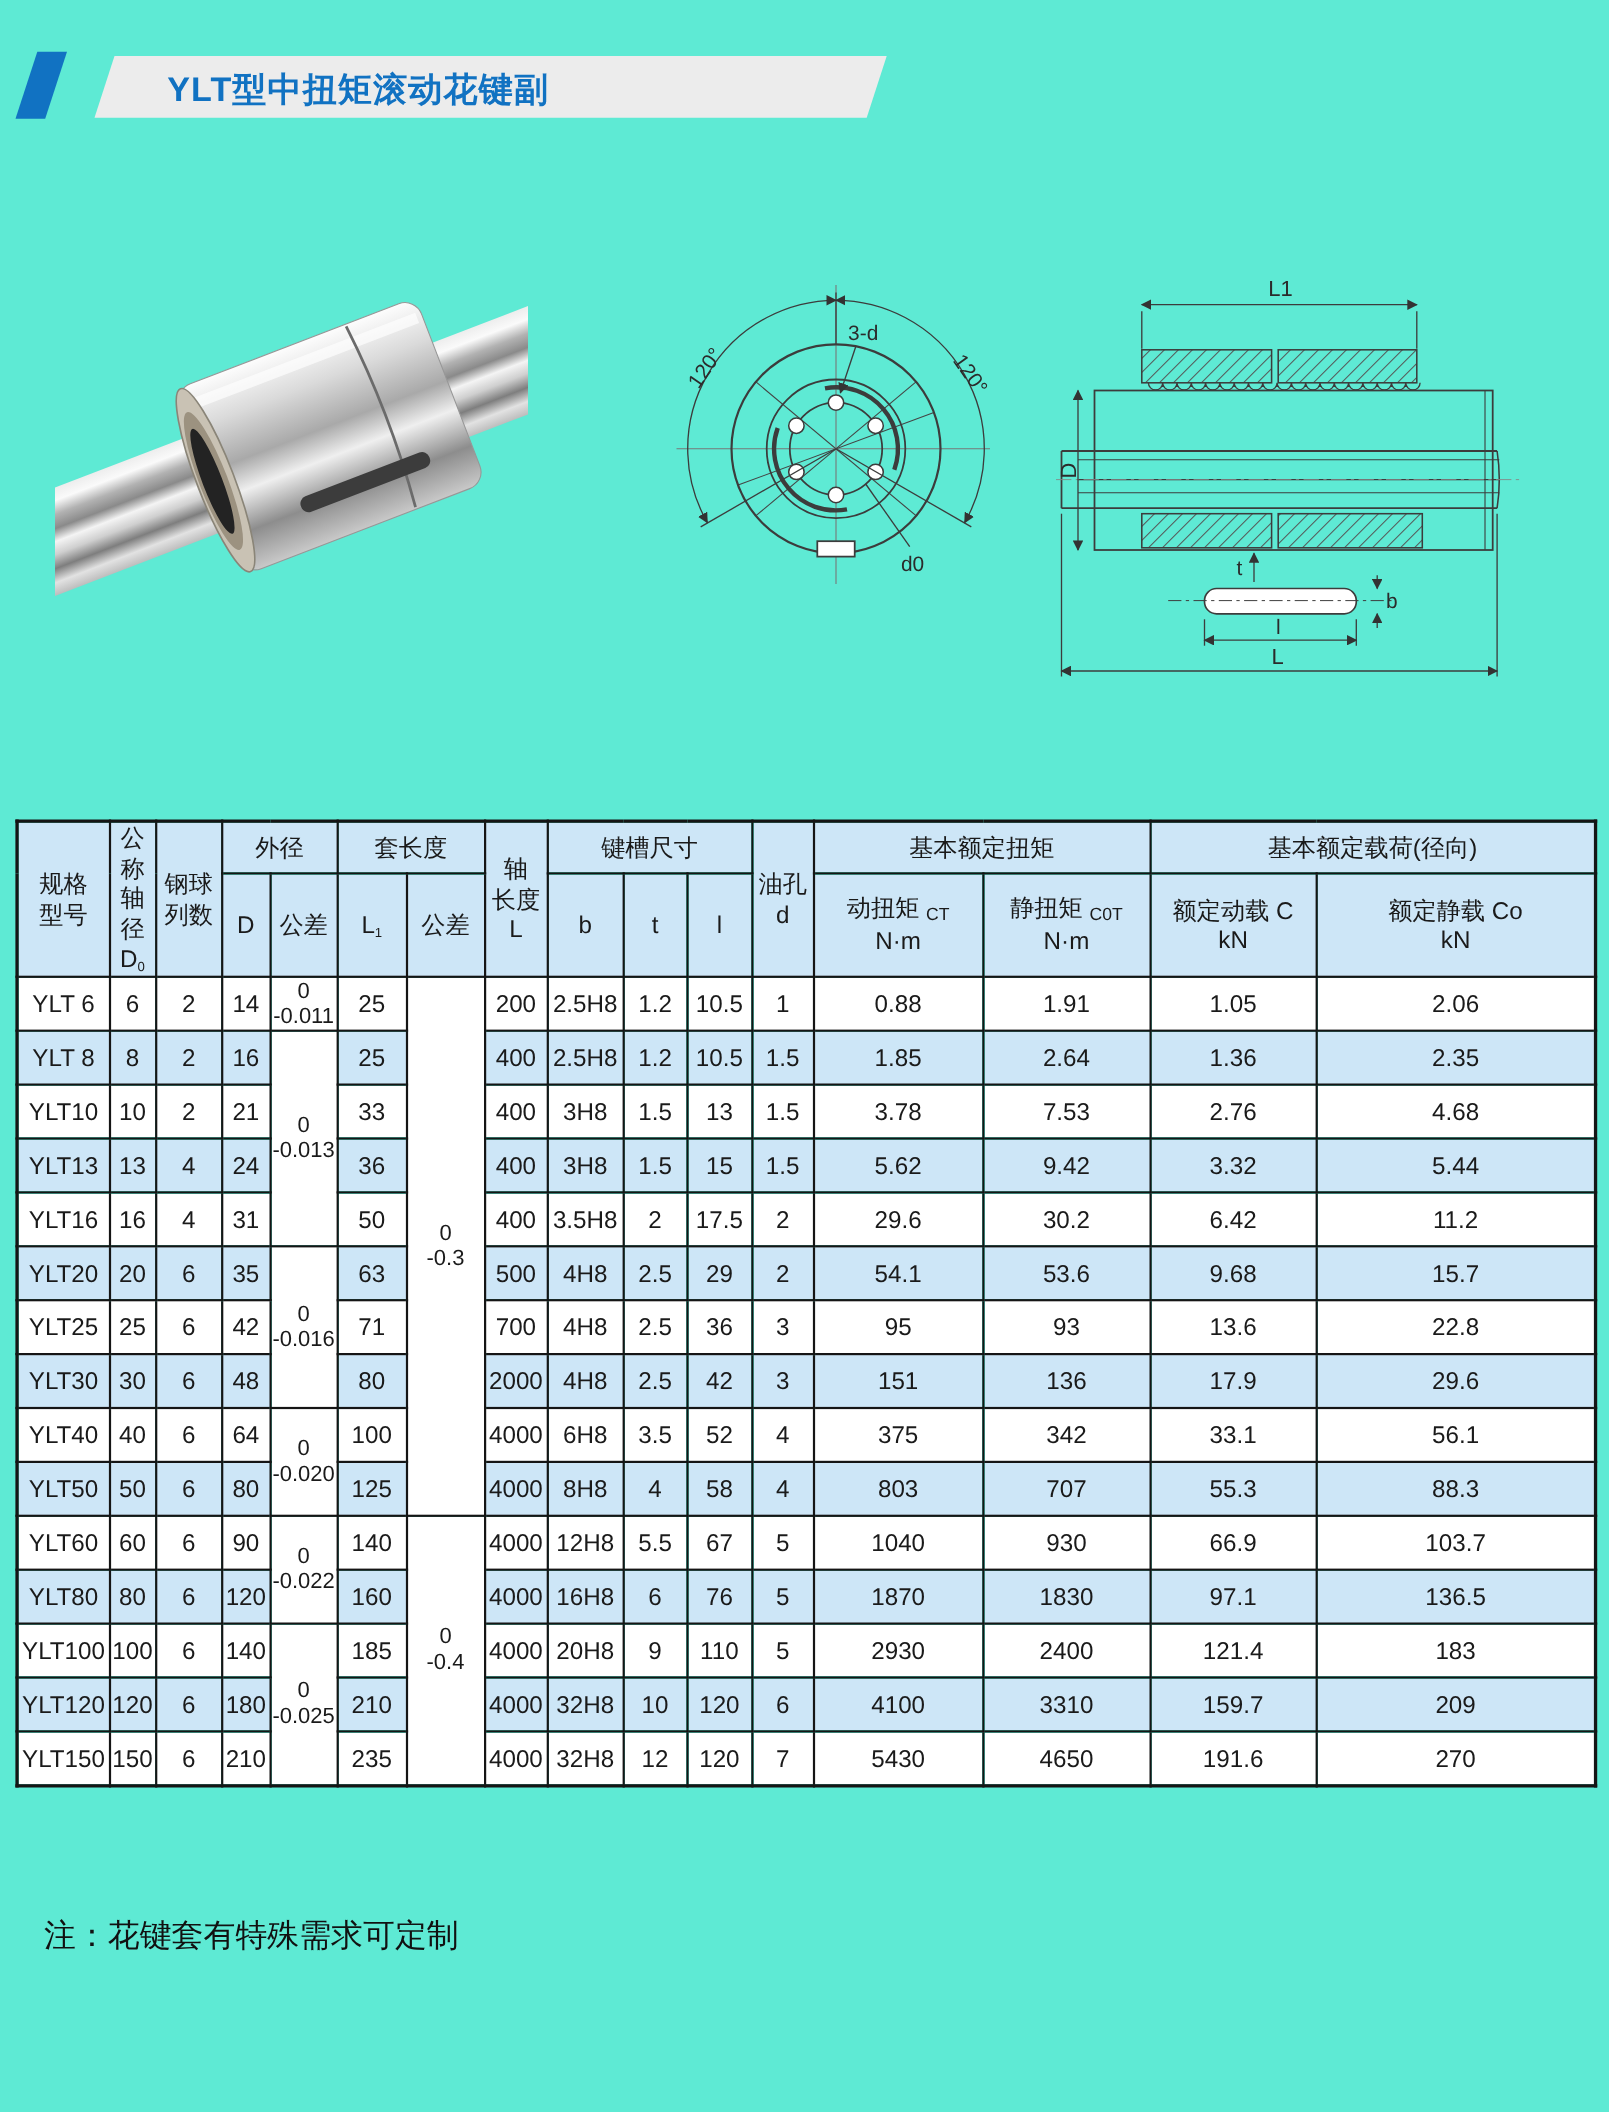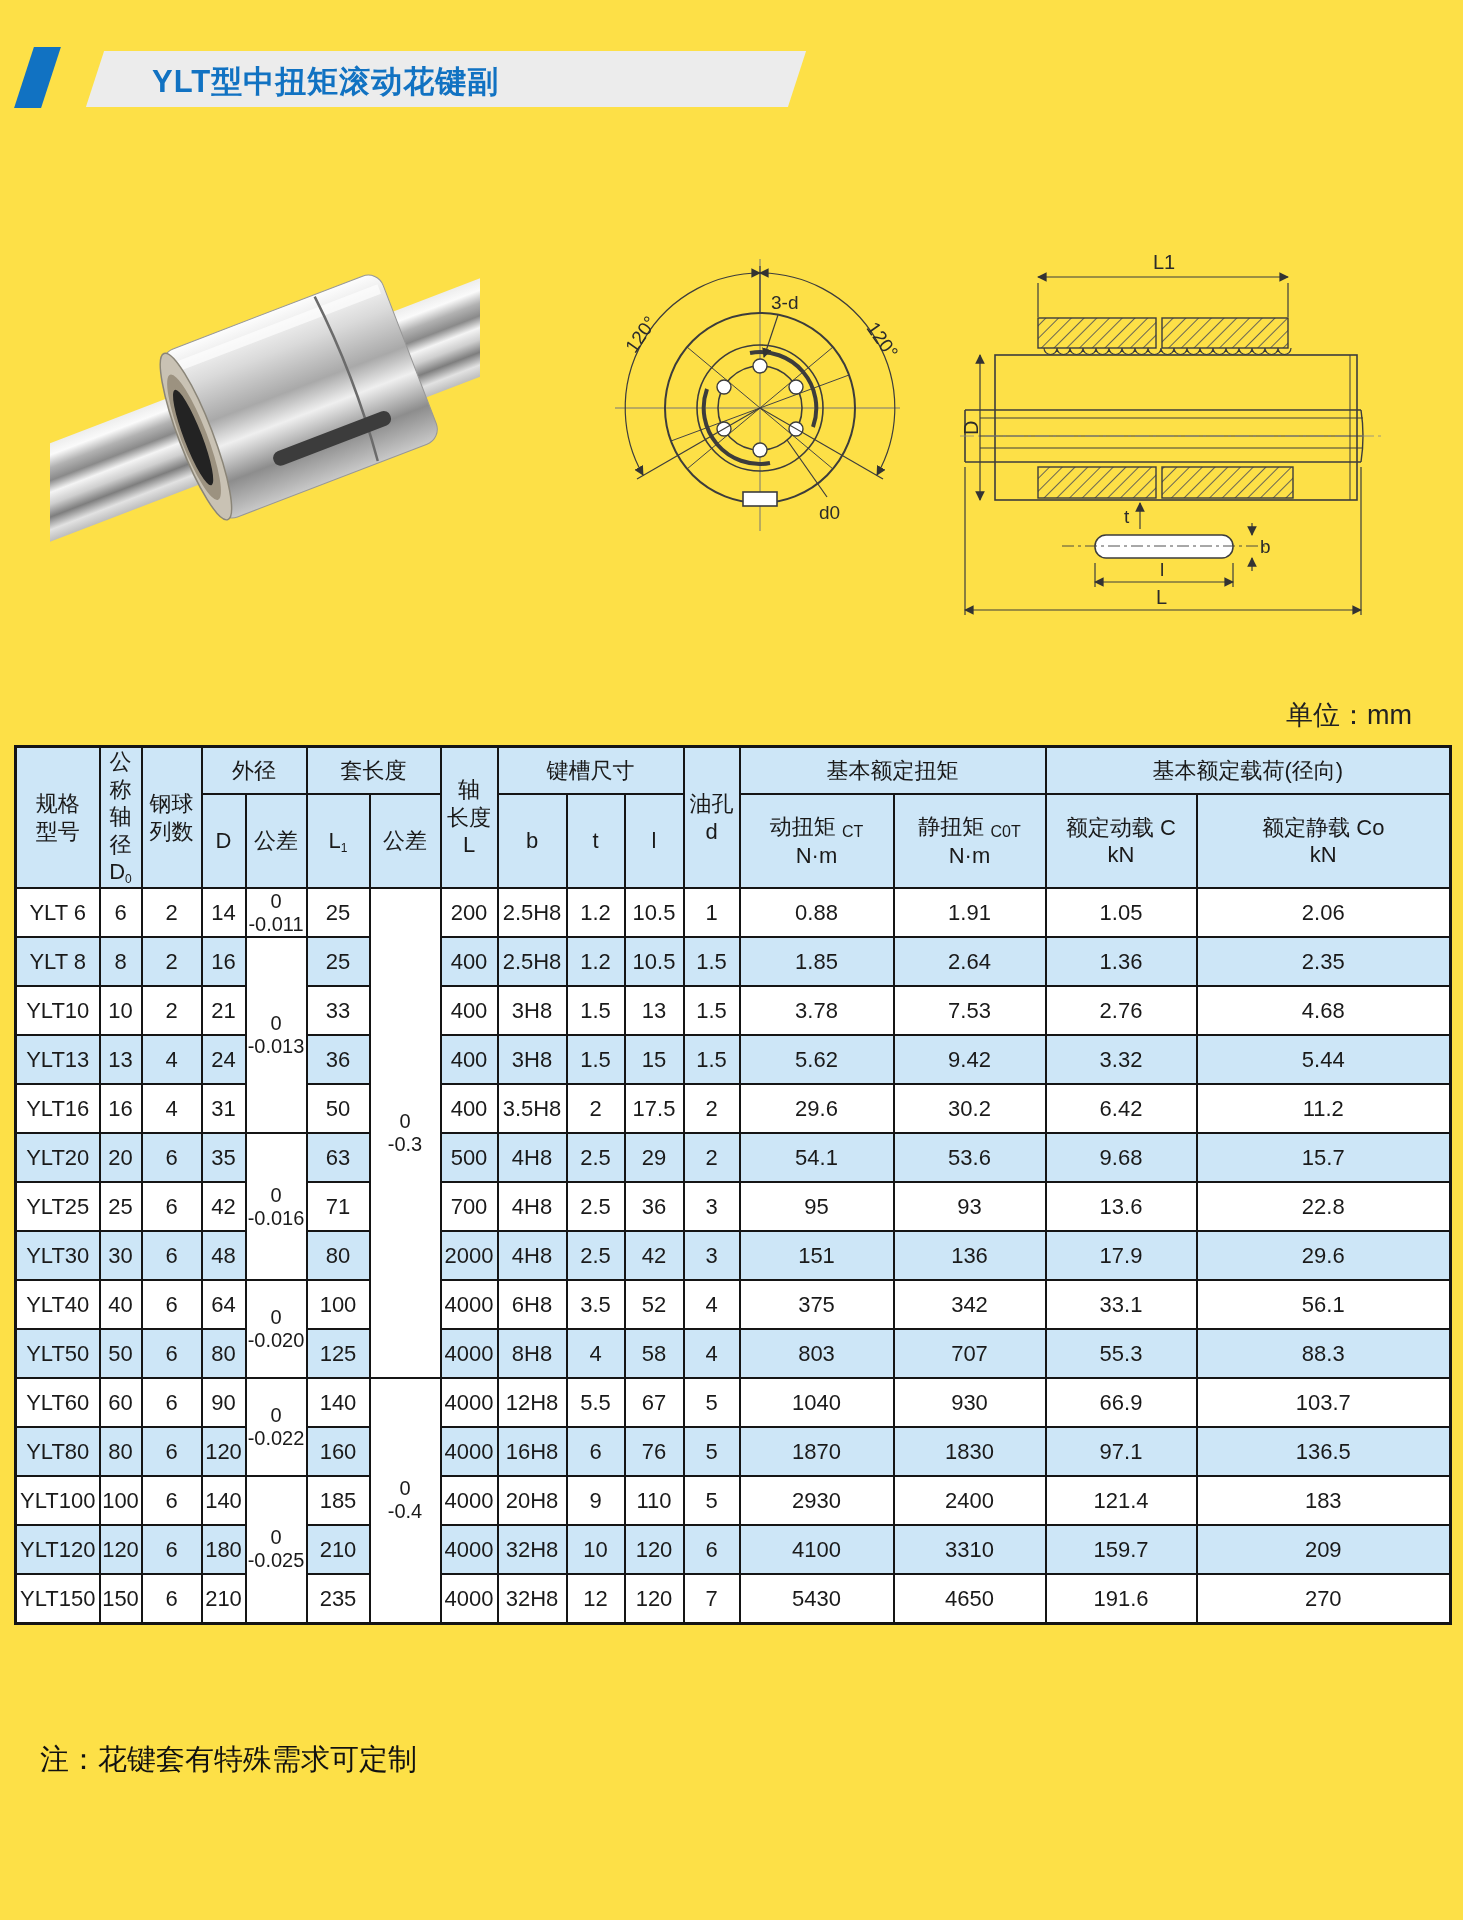--- a/index.html
+++ b/index.html
@@ -1,16 +1,16 @@
 <!DOCTYPE html>
 <html><head>
 <meta charset="utf-8">
 <style>
   html,body{margin:0;padding:0;background:#fff;}
-  #page{position:relative;width:1463px;height:1920px;background:#fde047;overflow:hidden;
+  #page{position:relative;width:1463px;height:1920px;background:#5eead4;overflow:hidden;
         font-family:"Liberation Sans","DejaVu Sans",sans-serif;color:#1a1a1a;}
   
   .banner{position:absolute;left:95px;top:51px;width:702px;height:56px;background:#ececec;
           transform:skewX(-18deg);}
   .banner-mark{position:absolute;left:24px;top:47px;width:27px;height:61px;background:#1172c2;
           transform:skewX(-18deg);}
   .banner-title{position:absolute;left:152px;top:61px;font-size:31px;font-weight:700;color:#1172c2;letter-spacing:1px;}
   .unit-label{position:absolute;left:1050px;top:697px;width:362px;text-align:right;font-size:27px;color:#222;}
   .note{position:absolute;left:40px;top:1740px;font-size:29px;color:#111;}
   
@@ -159,21 +159,20 @@
     <line x1="25" y1="365" x2="421" y2="365" marker-start="url(#arr)" marker-end="url(#arr)"></line>
   </g>
   <text x="213" y="24" font-size="20">L1</text>
   <text x="24" y="188" font-size="20" transform="rotate(-90 32 182)">D</text>
   <text x="184" y="278" font-size="19">t</text>
   <text x="320" y="308" font-size="19">b</text>
   <text x="220" y="331" font-size="19">l</text>
   <text x="216" y="359" font-size="20">L</text>
 </svg>
 
-<div class="unit-label">单位：mm</div>
 
 <div class="tbl-wrap">
 <table>
   <colgroup>
     <col style="width:84px">
           <col style="width:42px">
           <col style="width:60px">
           <col style="width:44px">
     <col style="width:61px">
           <col style="width:63px">

